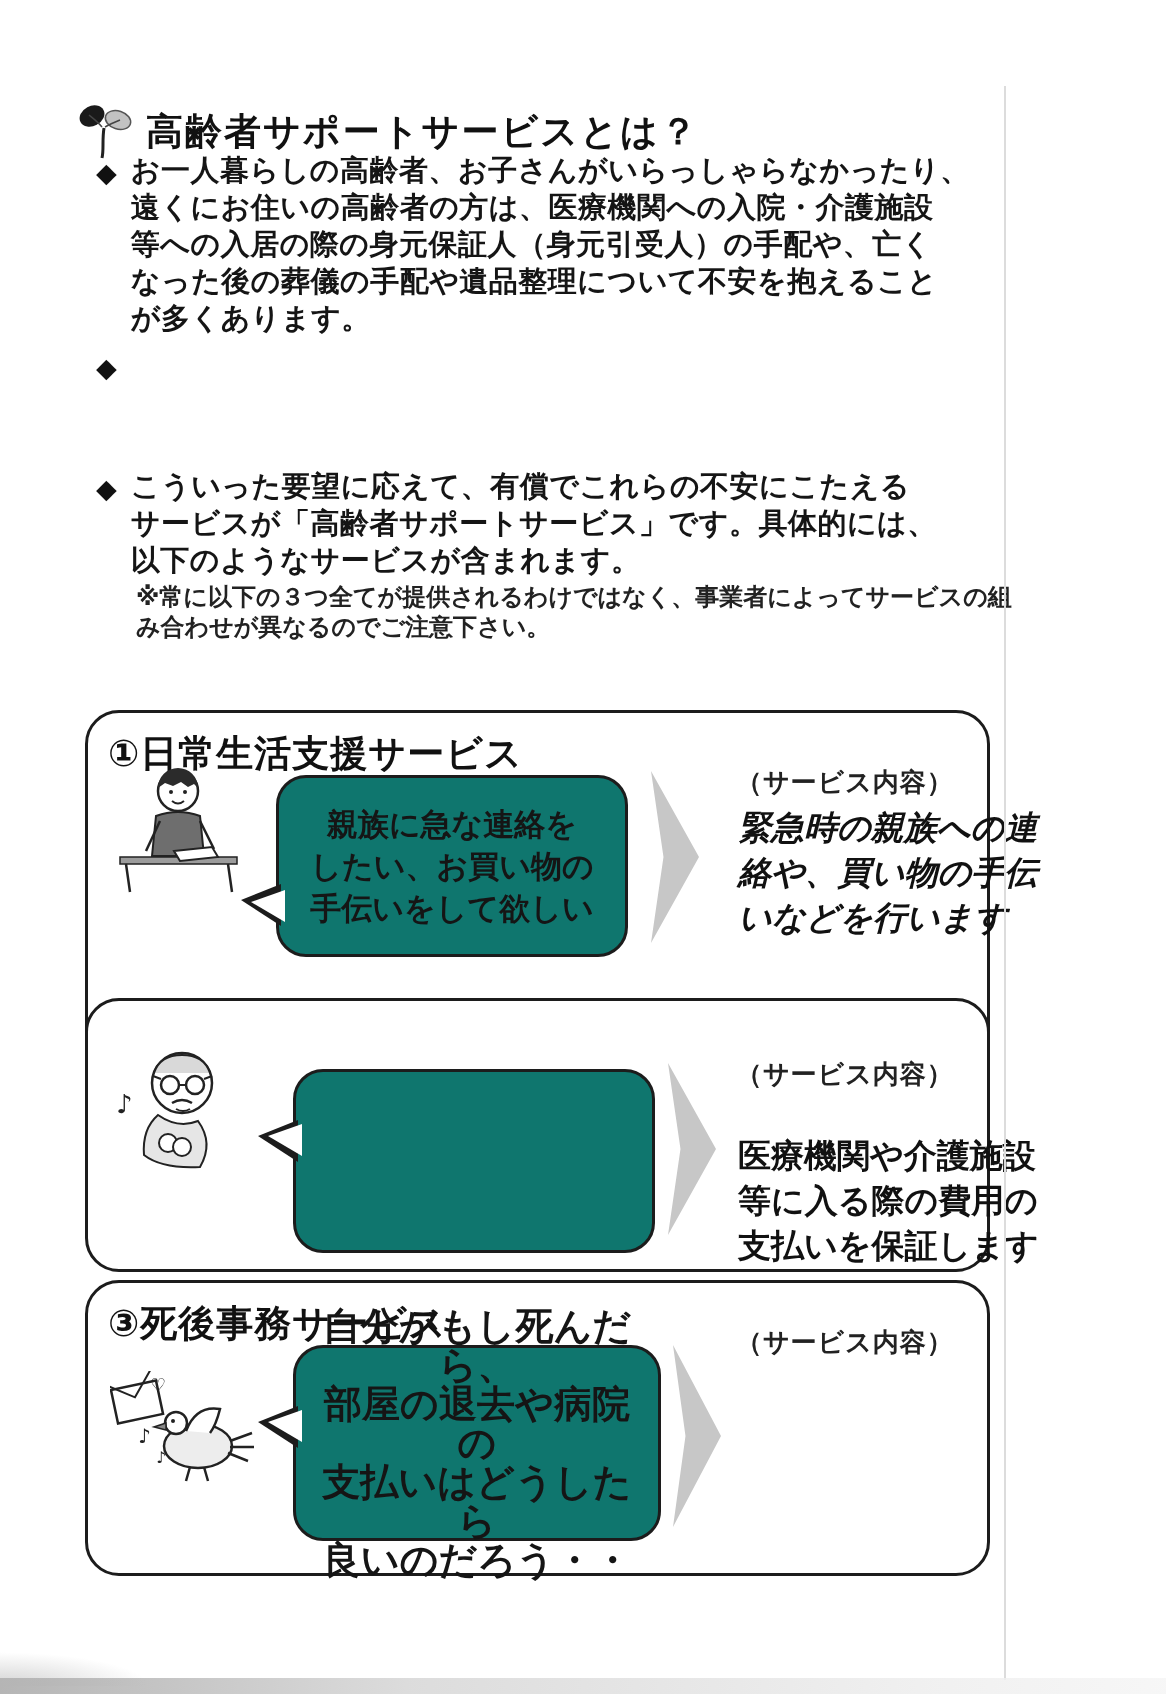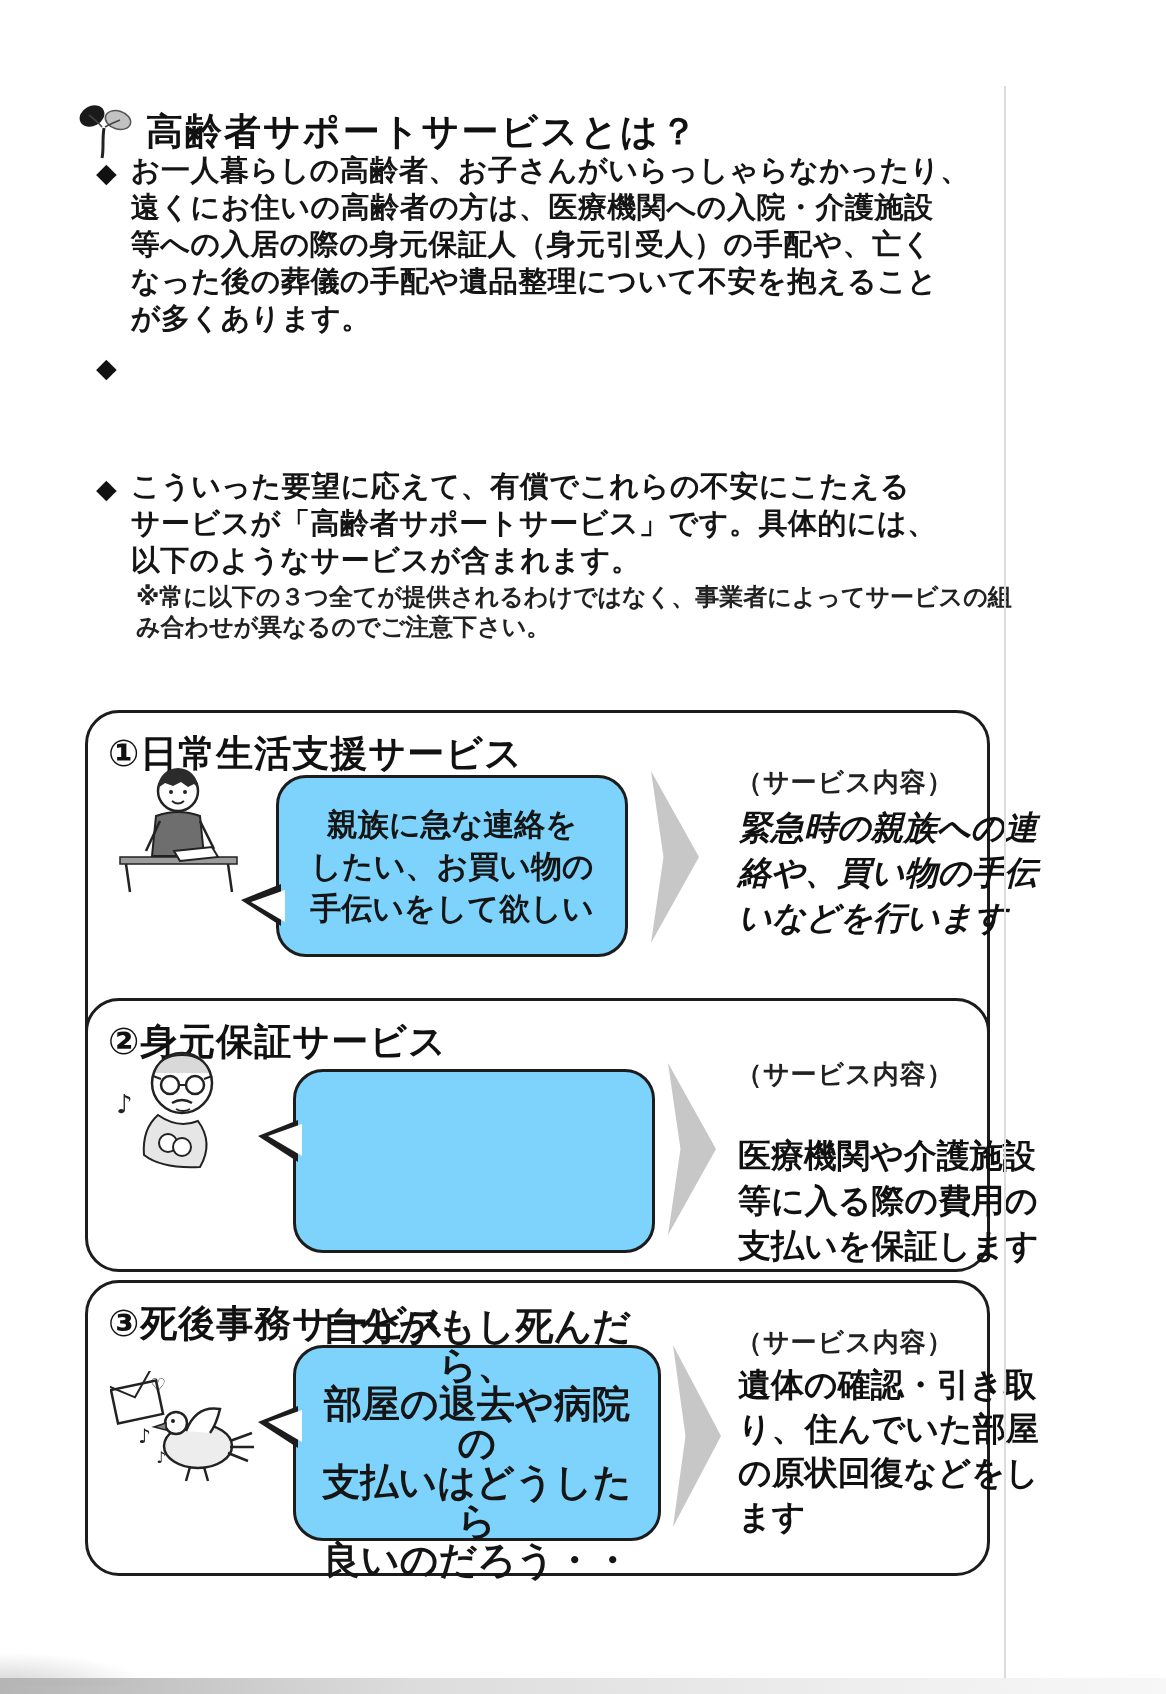--- a/index.html
+++ b/index.html
@@ -39,21 +39,21 @@
   .card-heading{
     position:absolute;left:20px;top:16px;
     font-size:37px;font-weight:700;letter-spacing:1px;color:#111;
   }
   .illus{position:absolute;}
   .illus1{left:28px;top:48px;width:125px;height:135px;}
   .illus2{left:22px;top:34px;width:130px;height:145px;}
   .illus3{left:22px;top:88px;width:150px;height:125px;}
   
   .bubble{
-    position:absolute;border:3px solid #1c1c1c;border-radius:30px;background:#7dd3fc;
+    position:absolute;border:3px solid #1c1c1c;border-radius:30px;background:#0f766e;
     box-sizing:border-box;display:flex;align-items:center;justify-content:center;
   }
   .bubble-text{
     font-size:31px;font-weight:600;line-height:42px;text-align:center;
     white-space:pre-line;color:#151515;padding:0 12px;
   }
   .bub1{left:188px;top:62px;width:352px;height:182px;}
   .bub2{left:205px;top:68px;width:362px;height:184px;}
   .bub3{left:205px;top:62px;width:368px;height:196px;}
   .bub3 .bubble-text{line-height:39px;font-size:38px;}
@@ -164,21 +164,20 @@
 手伝いをして欲しい</span>
     </div>
     <div class="arrow arr1"></div>
     <div class="svc-label lab1">（サービス内容）</div>
     <div class="desc d1">緊急時の親族への連
 絡や、買い物の手伝
 いなどを行います</div>
   </div>
 
   <div class="card card2">
-    <div class="card-heading">②身元保証サービス</div>
     <div class="illus illus2">
       <svg viewBox="0 0 130 145" width="130" height="145" aria-hidden="true">
         <text x="6" y="78" font-size="26" fill="#222">♪</text>
         <circle cx="72" cy="48" r="30" fill="#fff" stroke="#222" stroke-width="2.5"></circle>
         <path d="M44 38 q6 -18 28 -18 q22 0 28 18" stroke="#222" stroke-width="2" fill="#d9d9d9"></path>
         <circle cx="60" cy="50" r="9" fill="none" stroke="#222" stroke-width="2.5"></circle>
         <circle cx="85" cy="50" r="9" fill="none" stroke="#222" stroke-width="2.5"></circle>
         <path d="M69 50 h7 M51 44 l-8 -3 M94 44 l8 -3" stroke="#222" stroke-width="2"></path>
         <path d="M62 68 q10 -6 20 0" stroke="#222" stroke-width="2.5" fill="none"></path>
         <path d="M66 74 q7 4 14 0" stroke="#222" stroke-width="2" fill="none"></path>
@@ -219,23 +218,19 @@
     <div class="bubble bub3">
       <span class="tail-out"></span>
       <span class="tail-in"></span>
       <span class="bubble-text">自分がもし死んだら、
 部屋の退去や病院の
 支払いはどうしたら
 良いのだろう・・</span>
     </div>
     <div class="arrow arr3"></div>
     <div class="svc-label lab3">（サービス内容）</div>
-    <div class="desc desc3 d3">遺体の確認・引き取
-り、住んでいた部屋
-の原状回復などをし
-ます</div>
   </div>
 
   <div class="scan-line-right"></div>
   <div class="scan-band-bottom"></div>
   <div class="scan-smudge"></div>
 
 </div>
 
 </body></html>

